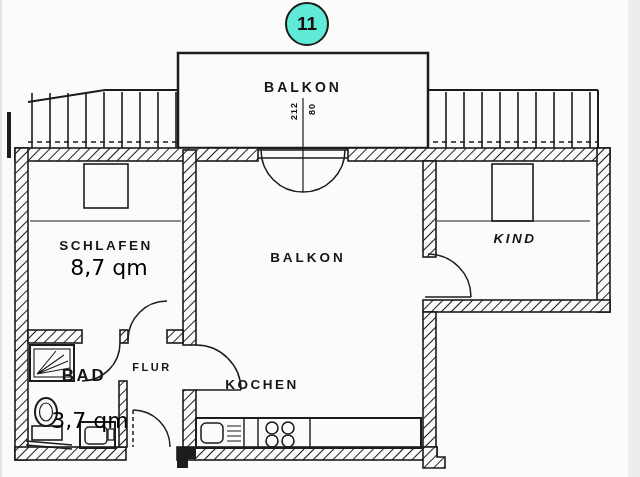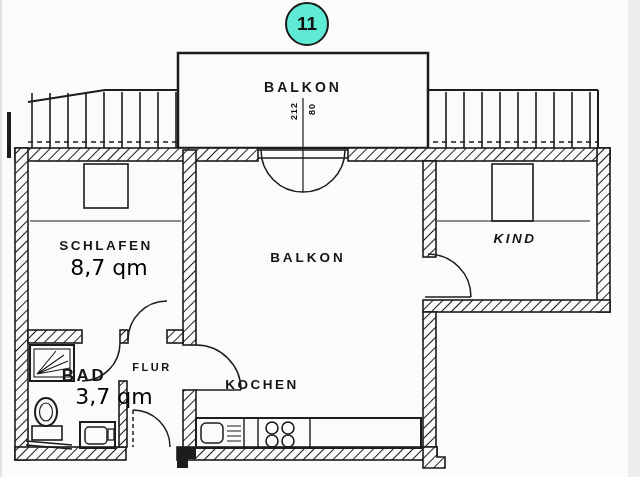--- a/index.html
+++ b/index.html
@@ -23,21 +23,21 @@
   #lbl-balkon{left:303px;top:87px;font-size:14px;letter-spacing:3px;}
   #lbl-schlafen{left:106px;top:245px;}
   #area-schlafen{left:90px;top:267px;margin-left:19px;}
   #lbl-wohnen{left:308px;top:257px;letter-spacing:3px;}
   #area-wohnen{left:316px;top:330px;}
   #lbl-kind{left:515px;top:238px;font-style:italic;}
   #area-kind{left:534px;top:266px;}
   #lbl-flur{left:152px;top:367px;font-size:11px;}
   #area-flur{left:156px;top:387px;}
   #lbl-bad{left:84px;top:376px;font-size:17px;}
-  #area-bad{left:90px;top:396px;margin-left:24px;}
+  #area-bad{left:90px;top:420px;}
   #lbl-kochen{left:262px;top:384px;}
   #unit-badge{
     position:absolute;left:285px;top:2px;width:40px;height:40px;
     border:2.5px solid #1a1a1a;border-radius:50%;background:#5eead4;
     display:flex;align-items:center;justify-content:center;
     font-family:"Liberation Sans",sans-serif;font-size:19px;font-weight:bold;color:#111;
   }
   .dim{
     position:absolute;transform:translate(-50%,-50%) rotate(-90deg);
     font-family:"Liberation Sans",sans-serif;font-size:9px;font-weight:bold;color:#111;

